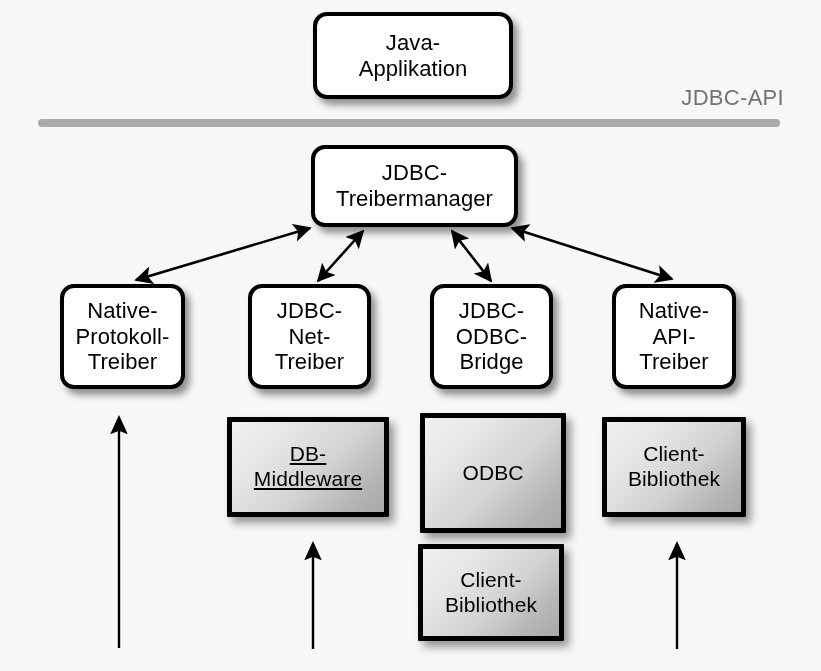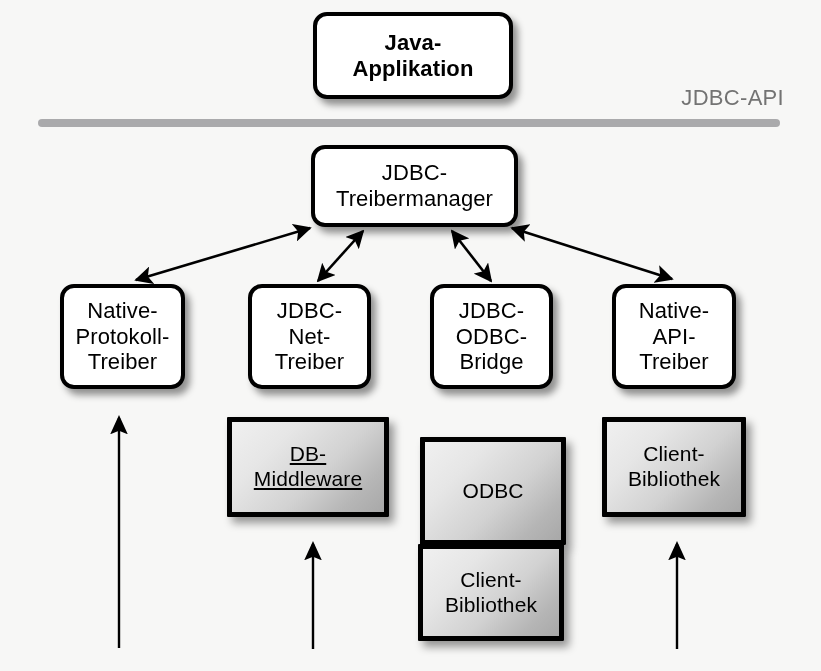--- a/index.html
+++ b/index.html
@@ -125,21 +125,21 @@
     </g>
 
     <g>
       <line x1="677" y1="649" x2="677" y2="544" stroke="#000" stroke-width="2.4" marker-end="url(#ah-up)"></line>
     </g>
   </svg>
 
   <div id="api-label">JDBC-API</div>
   <div id="api-line"></div>
 
-  <div class="node white" style="left:313px; top:12px; width:200px; height:87px;font-weight:bold;">Java-
+  <div class="node white" style="left:313px; top:12px; width:200px; height:87px;">Java-
 Applikation</div>
 
   <div class="node white" style="left:311px; top:145px; width:207px; height:82px;">JDBC-
 Treibermanager</div>
 
   <div class="node white" style="left:60px; top:284px; width:125px; height:105px;">Native-
 Protokoll-
 Treiber</div>
 
   <div class="node white" style="left:248px; top:284px; width:123px; height:105px;">JDBC-
@@ -150,21 +150,21 @@
 ODBC-
 Bridge</div>
 
   <div class="node white" style="left:612px; top:284px; width:124px; height:105px;">Native-
 API-
 Treiber</div>
 
   <div class="node gray" style="left:227px; top:417px; width:162px; height:100px;text-decoration:underline;">DB-
 Middleware</div>
 
-  <div class="node gray" style="left:420px; top:437px; width:146px; height:108px;">ODBC</div>
+  <div class="node gray" style="left:420px; top:413px; width:146px; height:120px;">ODBC</div>
 
   <div class="node gray" style="left:602px; top:417px; width:144px; height:100px;">Client-
 Bibliothek</div>
 
   <div class="node gray" style="left:418px; top:544px; width:146px; height:97px;">Client-
 Bibliothek</div>
 
 </div>
 
 </body></html>

